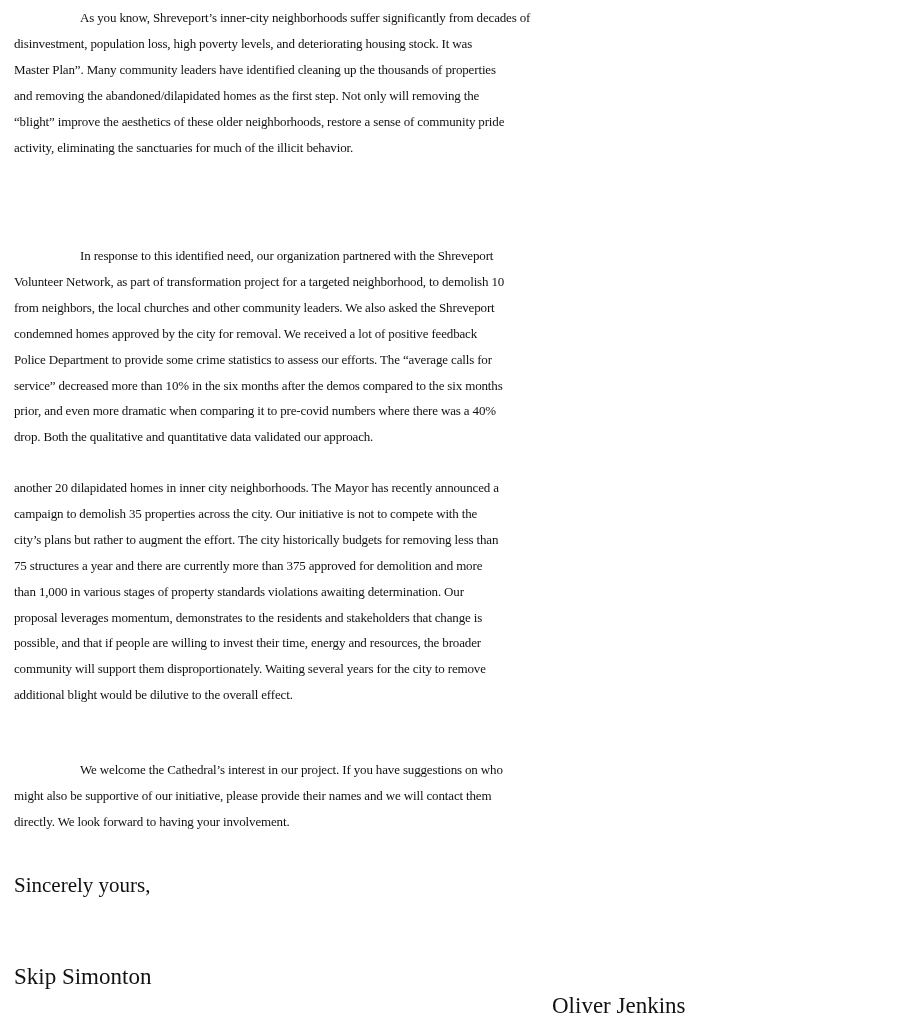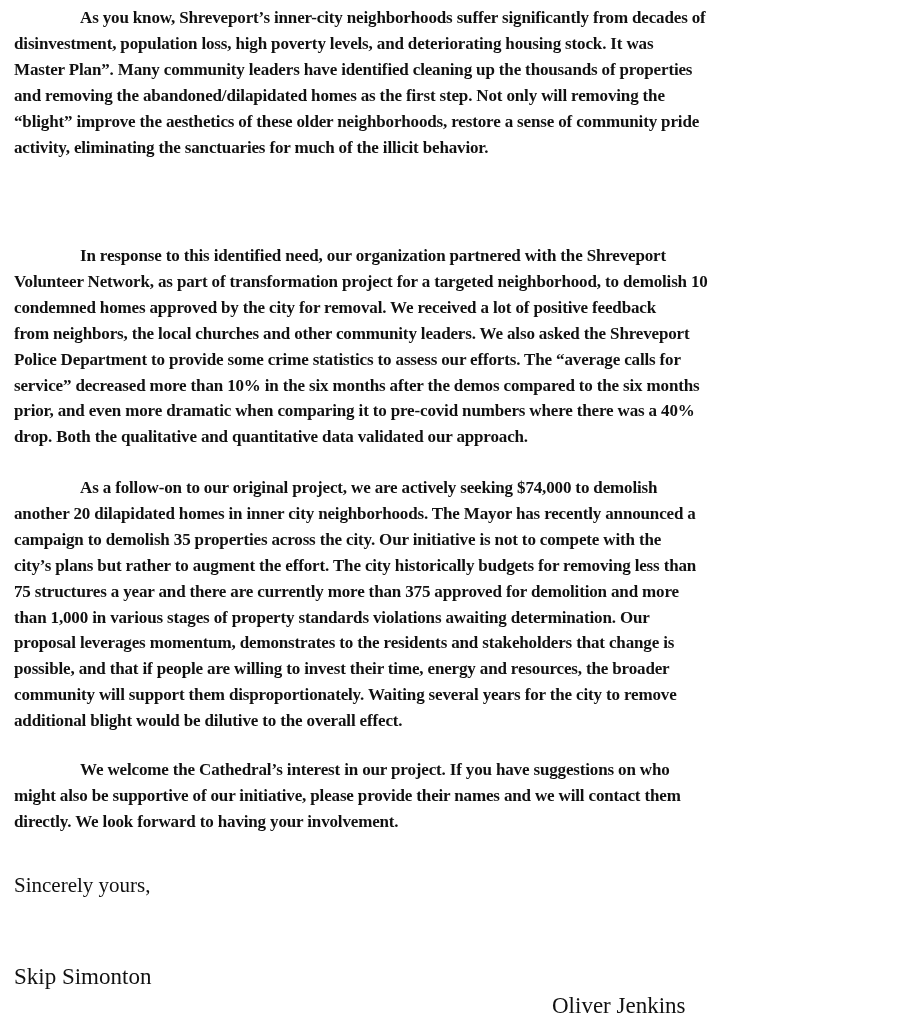--- a/index.html
+++ b/index.html
@@ -15,27 +15,26 @@
       font-family: "Liberation Serif", "DejaVu Serif", serif;
       color: #111111;
     }
     .page {
       position: absolute;
       left: 14px;
       top: 5px;
       width: 880px;
     }
     .para {
-      font-size: 17px;
+      font-size: 13px;
       line-height: 25.9px;
       margin: 0;
       text-indent: 66px;
       letter-spacing: -0.15px;
       word-spacing: 0px;
-      font-weight: bold;
     }
     .p1 { position: absolute; top: 0px; left: 0; width: 880px; }
     .p2 { position: absolute; top: 238px; left: 0; width: 880px; }
     .p3 { position: absolute; top: 470px; left: 0; width: 880px; }
     .p4 { position: absolute; top: 752px; left: 0; width: 880px; }
     .line {
       display: block;
       white-space: nowrap;
     }
     .line.first { padding-left: 66px; }
@@ -69,30 +68,29 @@
     <span class="line">disinvestment, population loss, high poverty levels, and deteriorating housing stock.  It was</span>
     <span class="line">Master Plan”.   Many community leaders have identified cleaning up the thousands of properties</span>
     <span class="line">and removing the abandoned/dilapidated homes as the first step.  Not only will removing the</span>
     <span class="line">“blight” improve the aesthetics of these older neighborhoods, restore a sense of community pride</span>
     <span class="line">activity, eliminating the sanctuaries for much of the illicit behavior.</span>
   </div>
 
   <div class="para p2">
     <span class="line first">In response to this identified need, our organization partnered with the Shreveport</span>
     <span class="line">Volunteer Network, as part of transformation project for a targeted neighborhood, to demolish 10</span>
+    <span class="line">from neighbors, the local churches and other community leaders.  We also asked the Shreveport</span>
     <span class="line">condemned homes approved by the city for removal.  We received a lot of positive feedback</span>
-    <span class="line">from neighbors, the local churches and other community leaders.  We also asked the Shreveport</span>
     <span class="line">Police Department to provide some crime statistics to assess our efforts.  The “average calls for</span>
     <span class="line">service” decreased more than 10% in the six months after the demos compared to the six months</span>
     <span class="line">prior, and even more dramatic when comparing it to pre-covid numbers where there was a 40%</span>
     <span class="line">drop.  Both the qualitative and quantitative data validated our approach.</span>
   </div>
 
   <div class="para p3">
-    <span class="line first">As a follow-on to our original project, we are actively seeking $74,000 to demolish</span>
     <span class="line">another 20 dilapidated homes in inner city neighborhoods.  The Mayor has recently announced a</span>
     <span class="line">campaign to demolish 35 properties across the city.  Our initiative is not to compete with the</span>
     <span class="line">city’s plans but rather to augment the effort.  The city historically budgets for removing less than</span>
     <span class="line">75 structures a year and there are currently more than 375 approved for demolition and more</span>
     <span class="line">than 1,000 in various stages of property standards violations awaiting determination.  Our</span>
     <span class="line">proposal leverages momentum, demonstrates to the residents and stakeholders that change is</span>
     <span class="line">possible, and that if people are willing to invest their time, energy and resources, the broader</span>
     <span class="line">community will support them disproportionately.   Waiting several years for the city to remove</span>
     <span class="line">additional blight would be dilutive to the overall effect.</span>
   </div>

